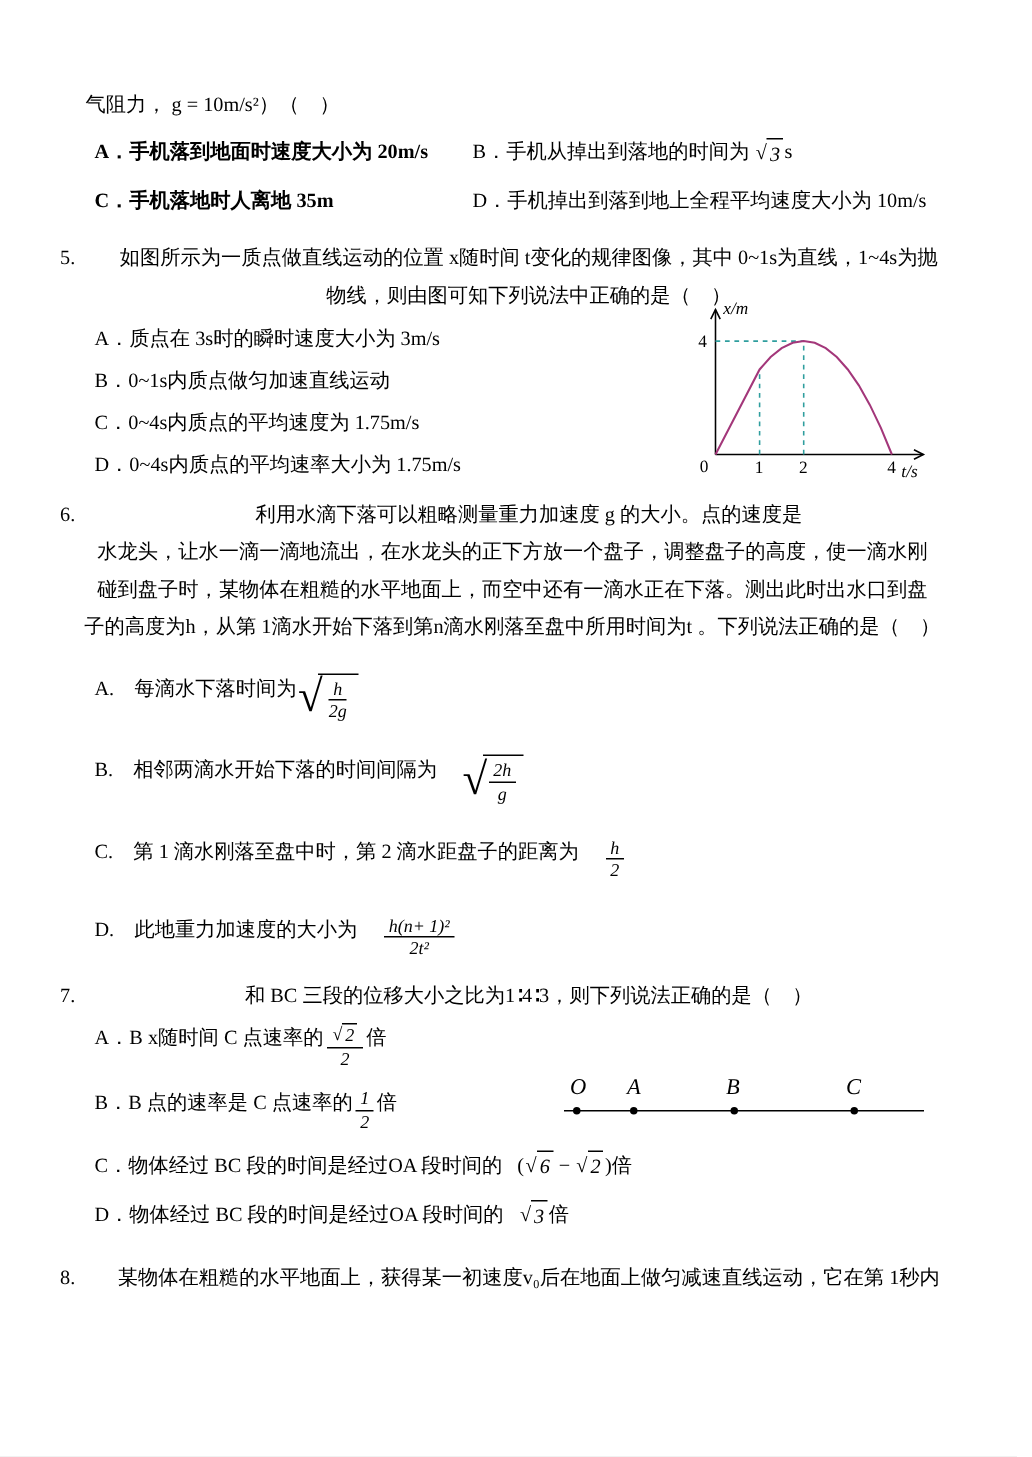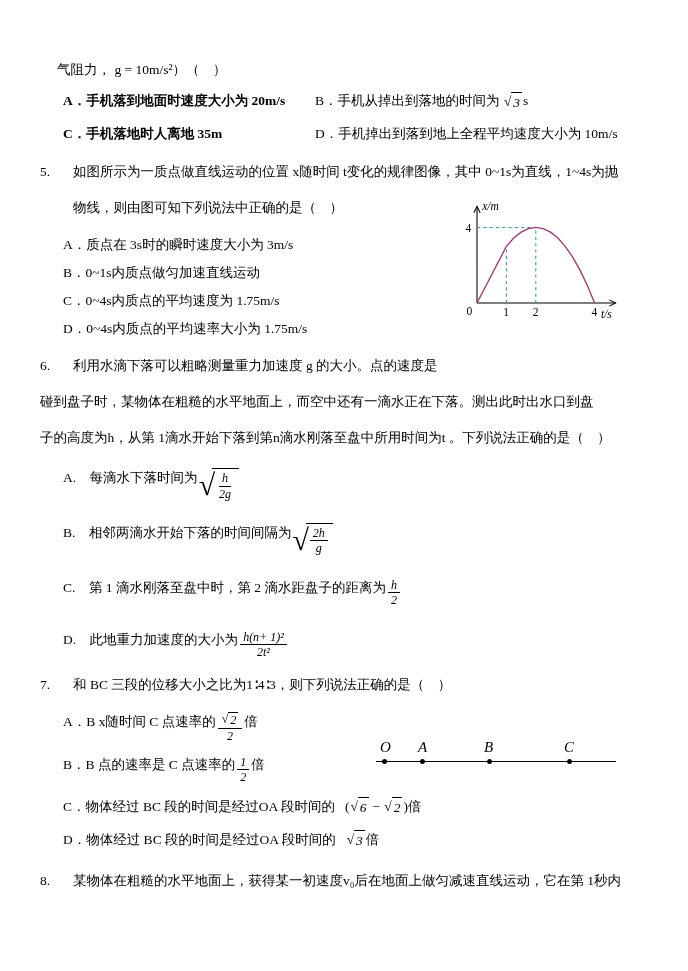--- a/index.html
+++ b/index.html
@@ -7,21 +7,21 @@
     width:688px;height:971px;background:#ffffff;margin:0 auto;position:relative;
     box-sizing:border-box;padding:60px 40px 0 40px;
     font-family:"Liberation Serif","DejaVu Serif",serif;
     font-size:13.5px;color:#000;line-height:1.5;
   }
   .indent{margin-left:17px;}
   .optrow{display:flex;margin-left:23px;margin-top:11px;}
   .optrow .col1{width:252px;flex:none;font-weight:bold;}
   .q{position:relative;padding-left:17px;}
   .qnum{position:absolute;left:0;top:0;}
-  .stem{margin:16px;}
+  .stem{margin:5px;text-align:center;}
   .optlist .opt{margin-top:8px;margin-left:6px;}
   .fopt{display:flex;margin-left:6px;}
   
   .frac{display:inline-flex;flex-direction:column;align-items:center;vertical-align:middle;
         font-size:12px;line-height:1.2;font-style:italic;margin:0 2px;}
   .frac .num{border-bottom:1px solid #000;padding:0 3px;}
   .frac .den{padding:0 3px;}
   
   .rad{display:inline-flex;align-items:flex-start;vertical-align:middle;margin:0 1px;}
   .rad .rad-sign{font-style:normal;}
@@ -33,21 +33,21 @@
   .q5block{position:relative;}
   .q5graph{position:absolute;right:18px;top:36px;width:180px;height:126px;}
   
   .q7block{position:relative;}
   .odiagram{position:absolute;right:32px;top:60px;width:240px;height:26px;
             border-bottom:1.4px solid #000;}
   .odiagram .ptlabel{position:absolute;bottom:3px;font-style:italic;font-size:15px;
                      font-family:"Liberation Serif",serif;}
   .odiagram .dot{position:absolute;bottom:-3px;width:5px;height:5px;background:#000;border-radius:50%;}
   .mt8{margin-top:8px;} .mt12{margin-top:12px;} .mt14{margin-top:14px;}
-  .mt18{margin-top:18px;} .mt20{margin-top:20px;} .mt22{margin-top:22px;}
+  .mt18{margin-top:18px;} .mt20{margin-top:20px;} .mt22{margin-top:22px;gap:16px;}
   .gap{display:inline-block;width:10px;}
 </style>
 </head>
 <body>
 
 <div class="page">
 
   <div class="indent">气阻力， g = 10m/s²）（　）</div>
 
   <div class="optrow">
@@ -95,20 +95,21 @@
       <text x="10" y="111" font-size="11">0</text>
       <text x="45" y="112" font-size="11">1</text>
       <text x="73" y="112" font-size="11">2</text>
       <text x="129" y="112" font-size="11">4</text>
     </svg>
   </div>
 
   <div class="q mt12">
     <span class="qnum">6.</span>
     <div class="stem">利用水滴下落可以粗略测量重力加速度 g 的大小。点的速度是</div>
+    <div class="stem" style="margin-left:-17px;">水龙头，让水一滴一滴地流出，在水龙头的正下方放一个盘子，调整盘子的高度，使一滴水刚</div>
     <div class="stem" style="margin-left:-17px;">碰到盘子时，某物体在粗糙的水平地面上，而空中还有一滴水正在下落。测出此时出水口到盘</div>
     <div class="stem" style="margin-left:-17px;">子的高度为h，从第 1滴水开始下落到第n滴水刚落至盘中所用时间为t 。下列说法正确的是（　）</div>
 
     <div class="fopt mt20">
       <span>A.　每滴水下落时间为</span>
       <span class="rad big">
         <span class="rad-sign">√</span>
         <span class="rad-body">
           <span class="frac">
             <span class="num">h</span>

